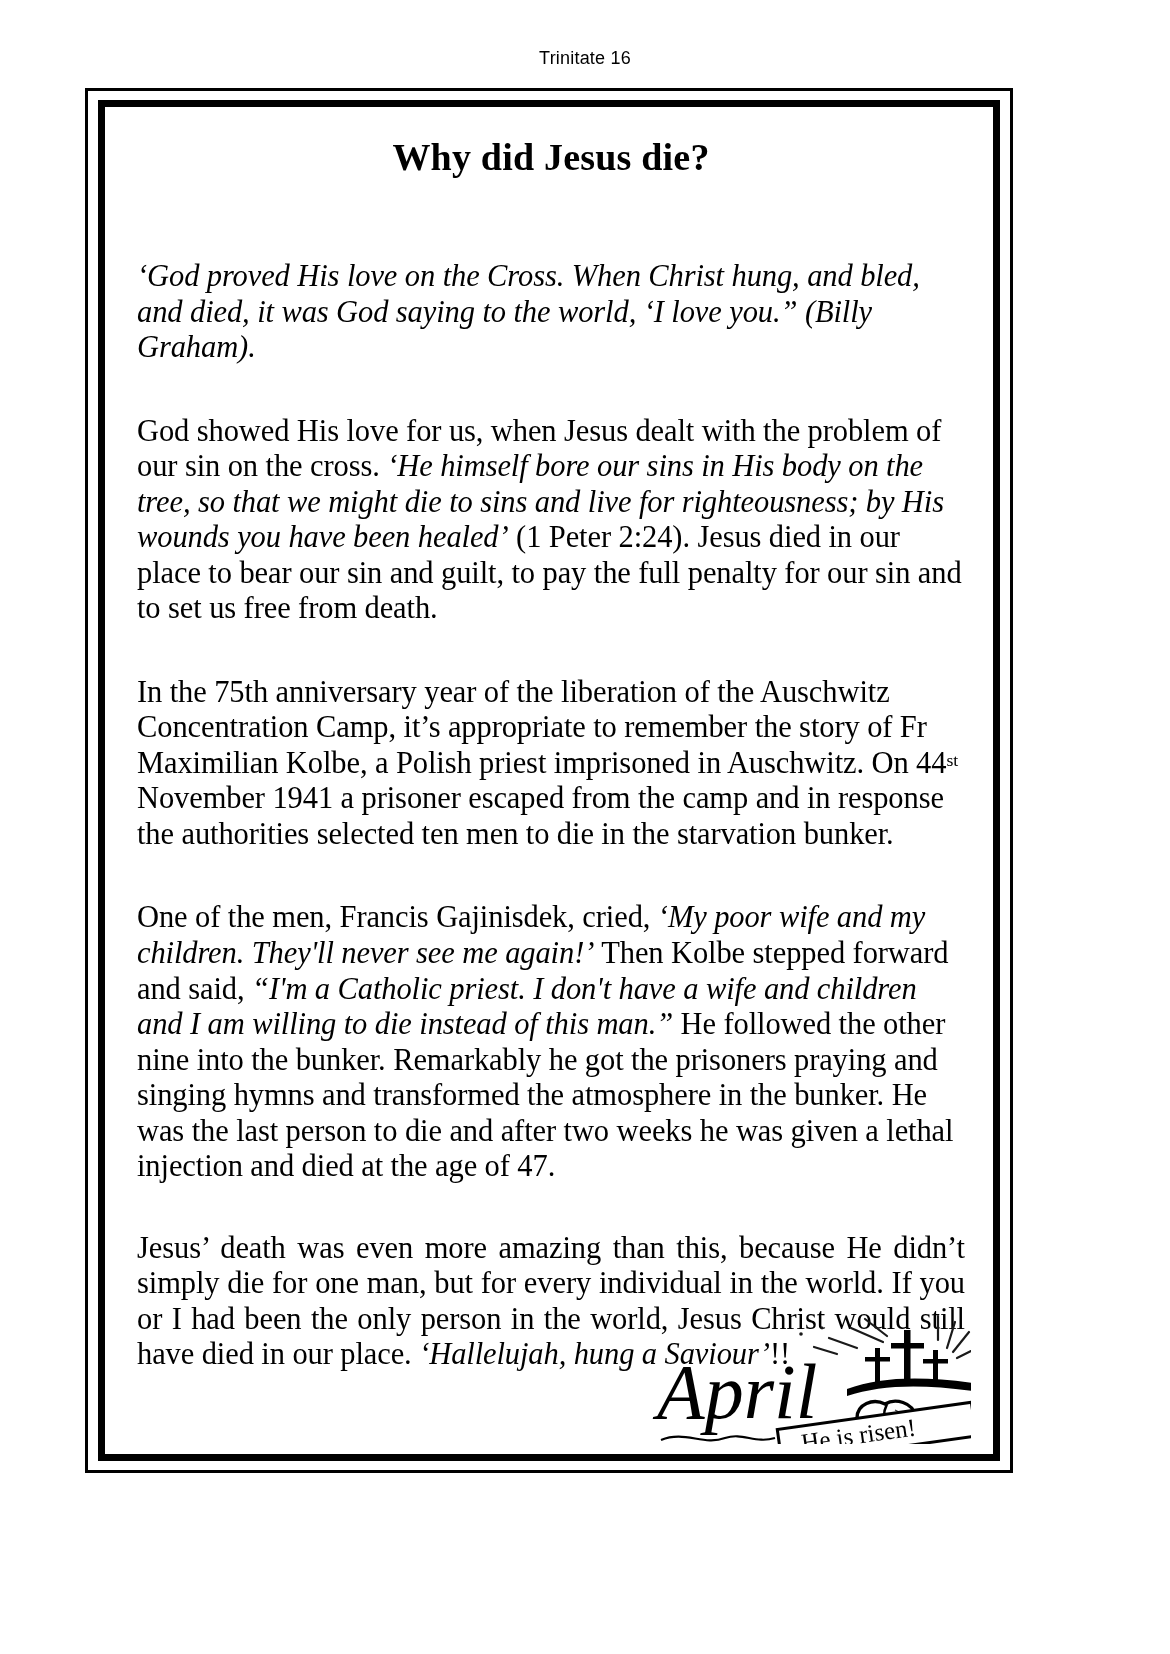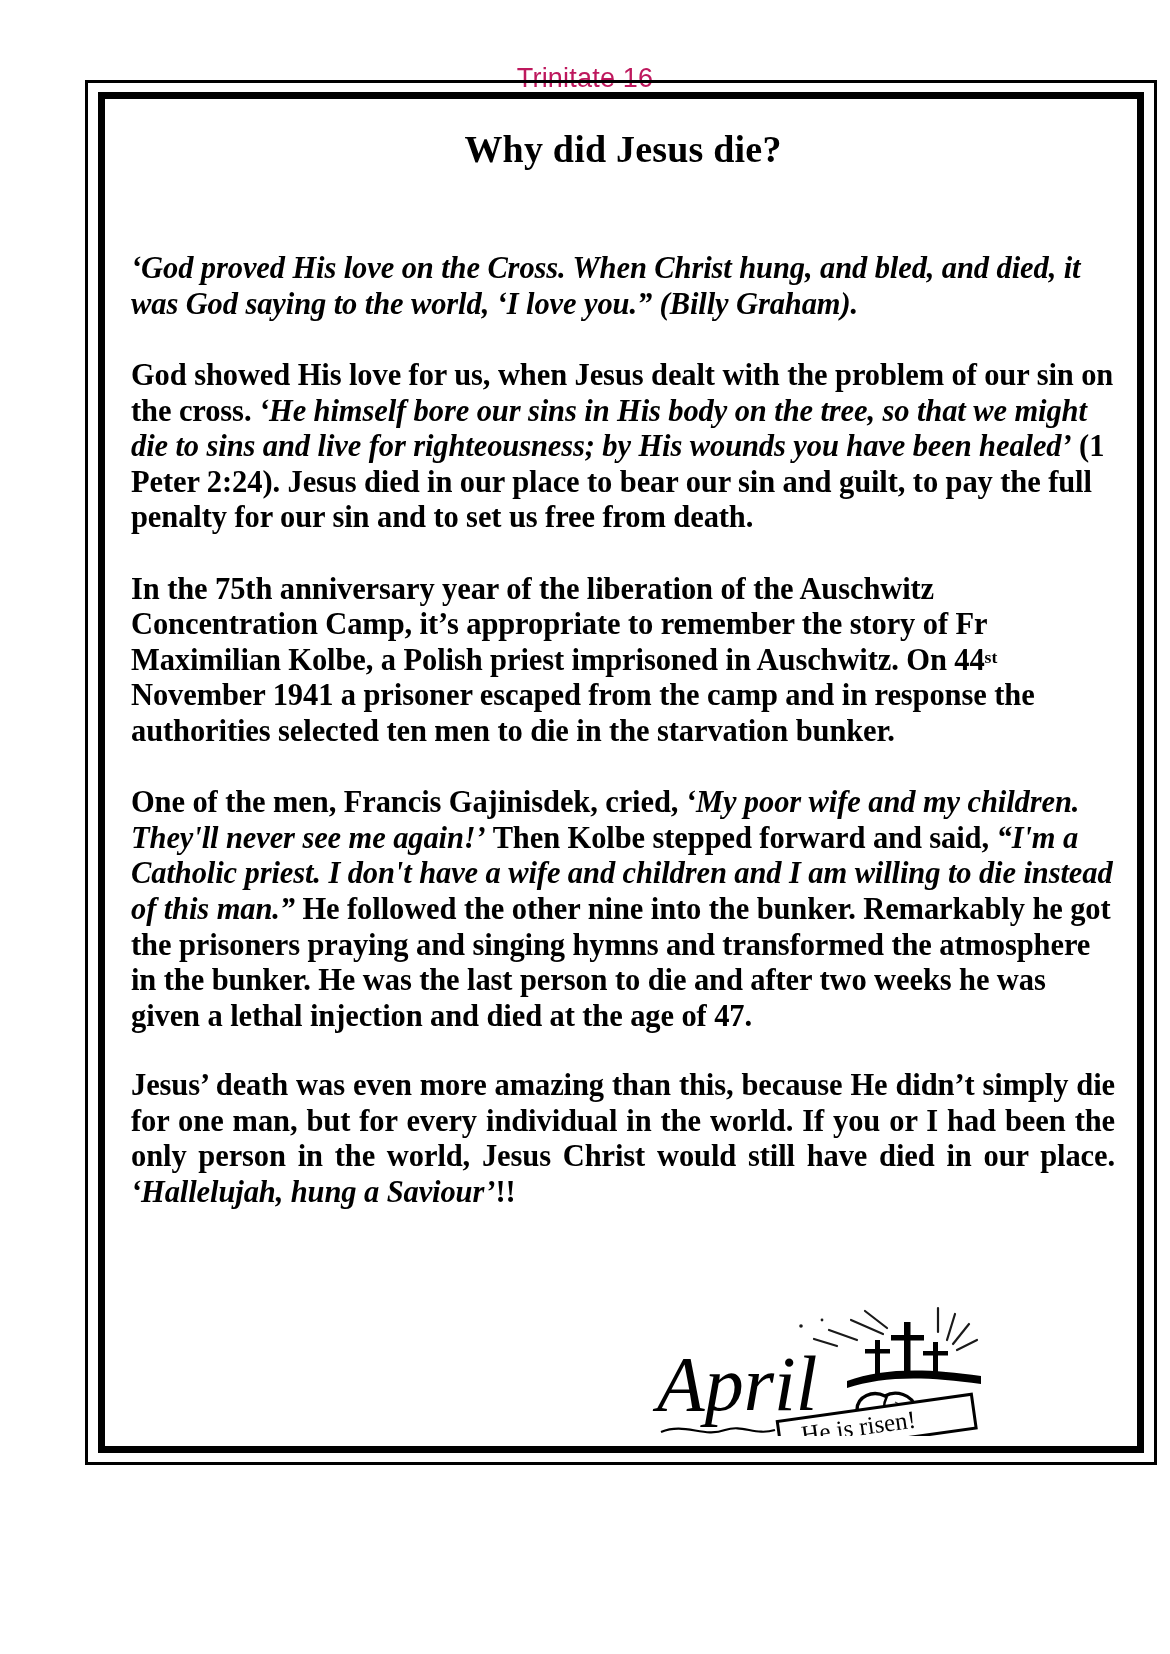--- a/index.html
+++ b/index.html
@@ -19,36 +19,36 @@
   .page {
     width: 1170px;
     height: 1654px;
     position: relative;
     box-sizing: border-box;
   }
 
   
   .running-header {
     position: absolute;
-    top: 63px;
+    top: 48px;
     left: 0;
     width: 1170px;
     text-align: center;
     font-family: "Liberation Sans", sans-serif;
-    font-size: 27px;
+    font-size: 18px;
     letter-spacing: 0.2px;
-    color: #be185d;
+    color: #000000;
   }
 
   
   .frame-outer {
     position: absolute;
     left: 85px;
-    top: 80px;
-    width: 1072px;
+    top: 88px;
+    width: 928px;
     height: 1385px;
     border: 3px solid #000;
     box-sizing: border-box;
   }
   
   .frame-inner {
     position: absolute;
     left: 10px;
     top: 9px;
     right: 10px;
@@ -74,24 +74,23 @@
     font-weight: bold;
     font-family: "Liberation Serif", serif;
     margin: 14px 0 0 0;
     letter-spacing: 0.2px;
   }
 
   
   .para {
     font-size: 30.5px;
     line-height: 1.165;
-    margin: 0;
+    margin: 6px;
     text-align: left;
     letter-spacing: -0.1px;
-    font-weight: bold;
   }
   .para.justify {
     text-align: justify;
     text-justify: inter-word;
   }
   .para em,
   .para .it {
     font-style: italic;
   }
   .gap-lg { height: 38px; }

